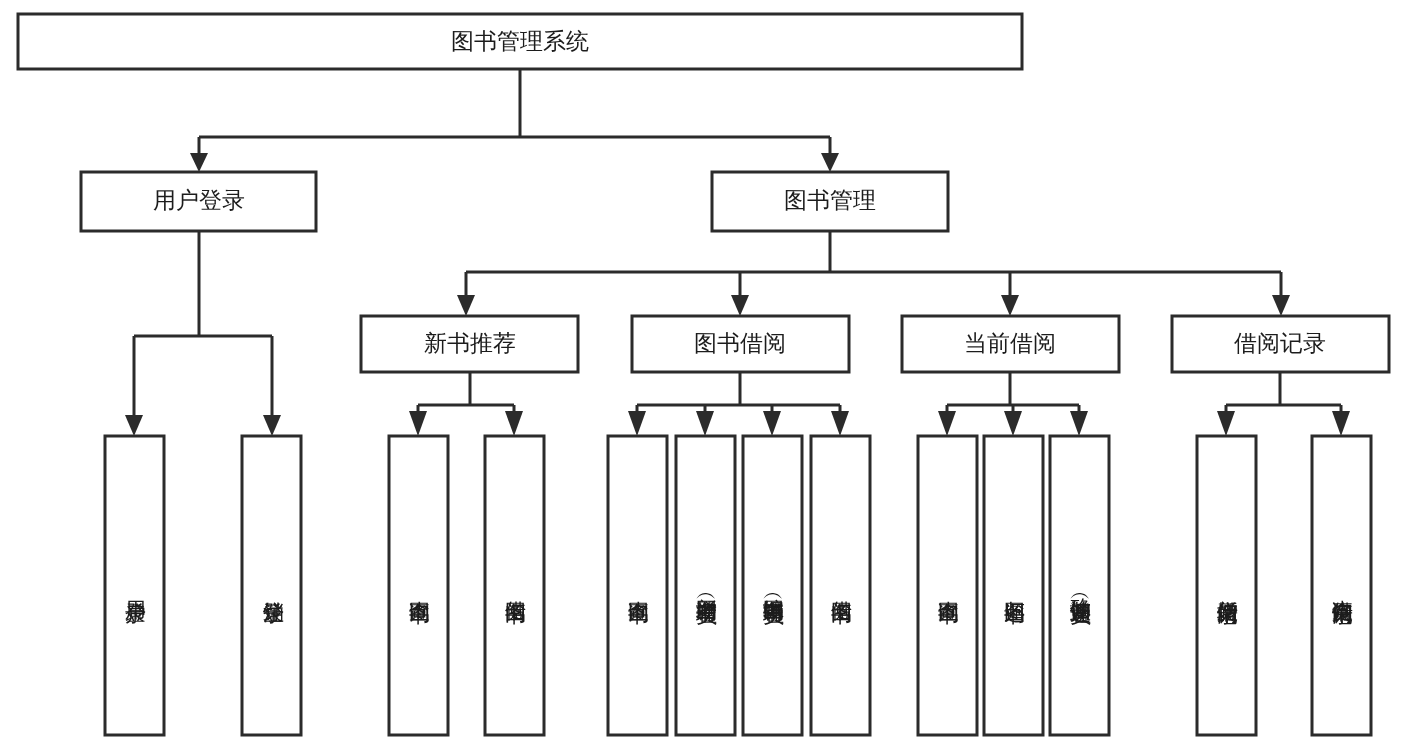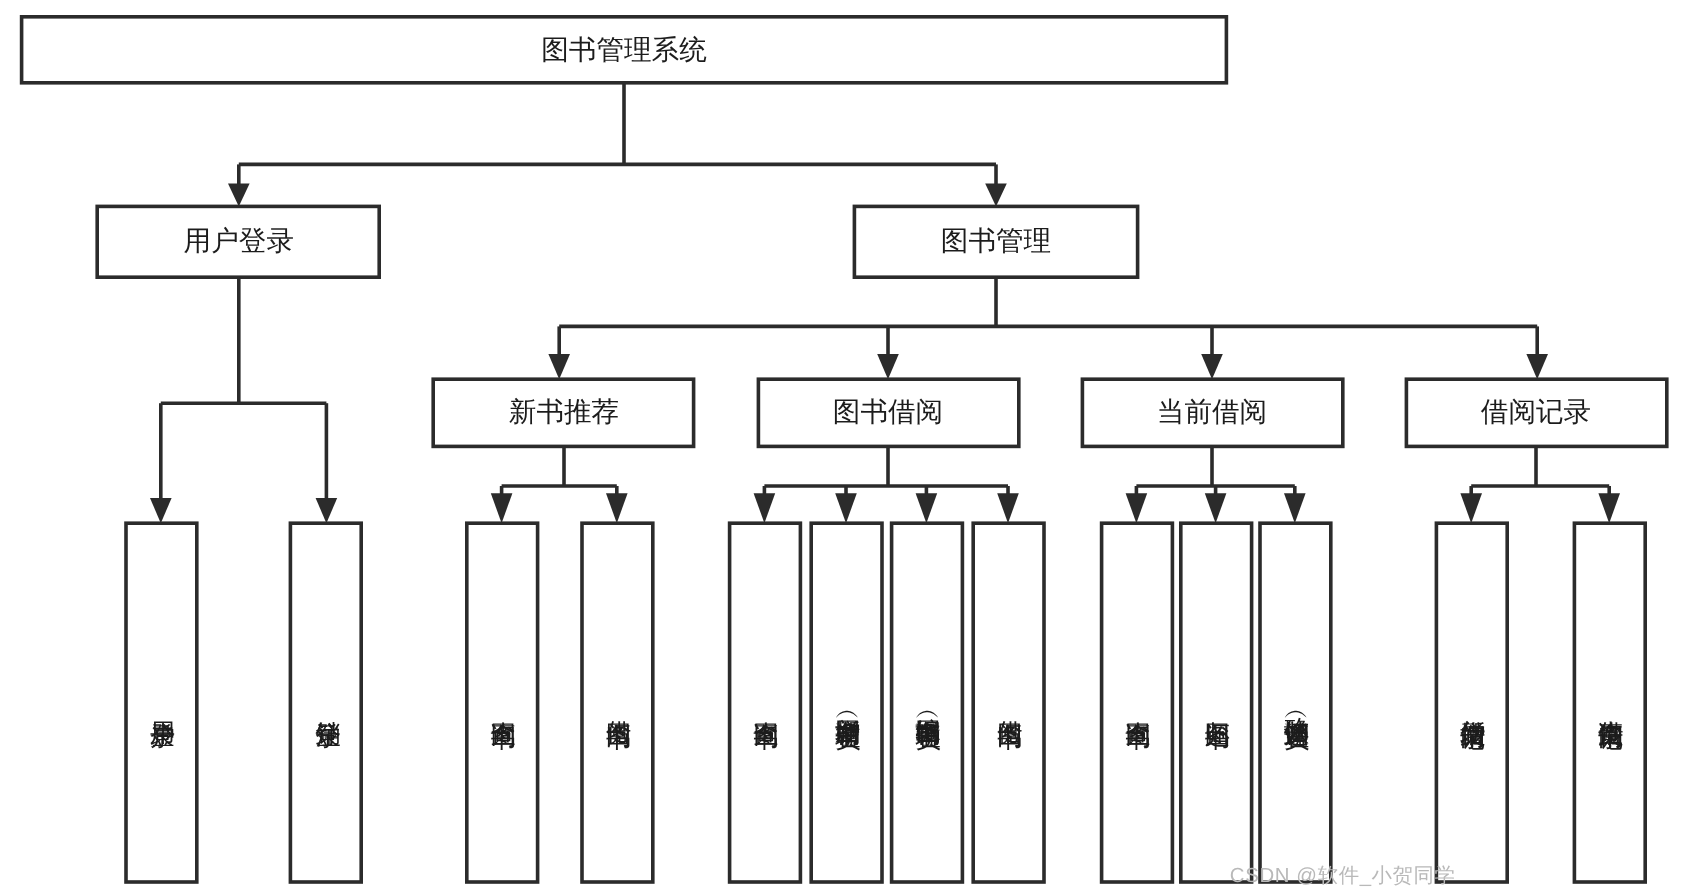--- a/index.html
+++ b/index.html
@@ -223,14 +223,13 @@
         <text class="node-label vertical" x="1226" y="586">新增借阅记录</text>
       </g>
       <g>
         <rect class="node-rect thin" x="1312" y="436" width="59" height="299"></rect>
         <text class="node-label vertical" x="1341" y="586">查询借阅记录</text>
       </g>
 
     </g>
   </svg>
 
-  <div class="watermark">CSDN @软件_小贺同学</div>
 </div>
 
 </body></html>

